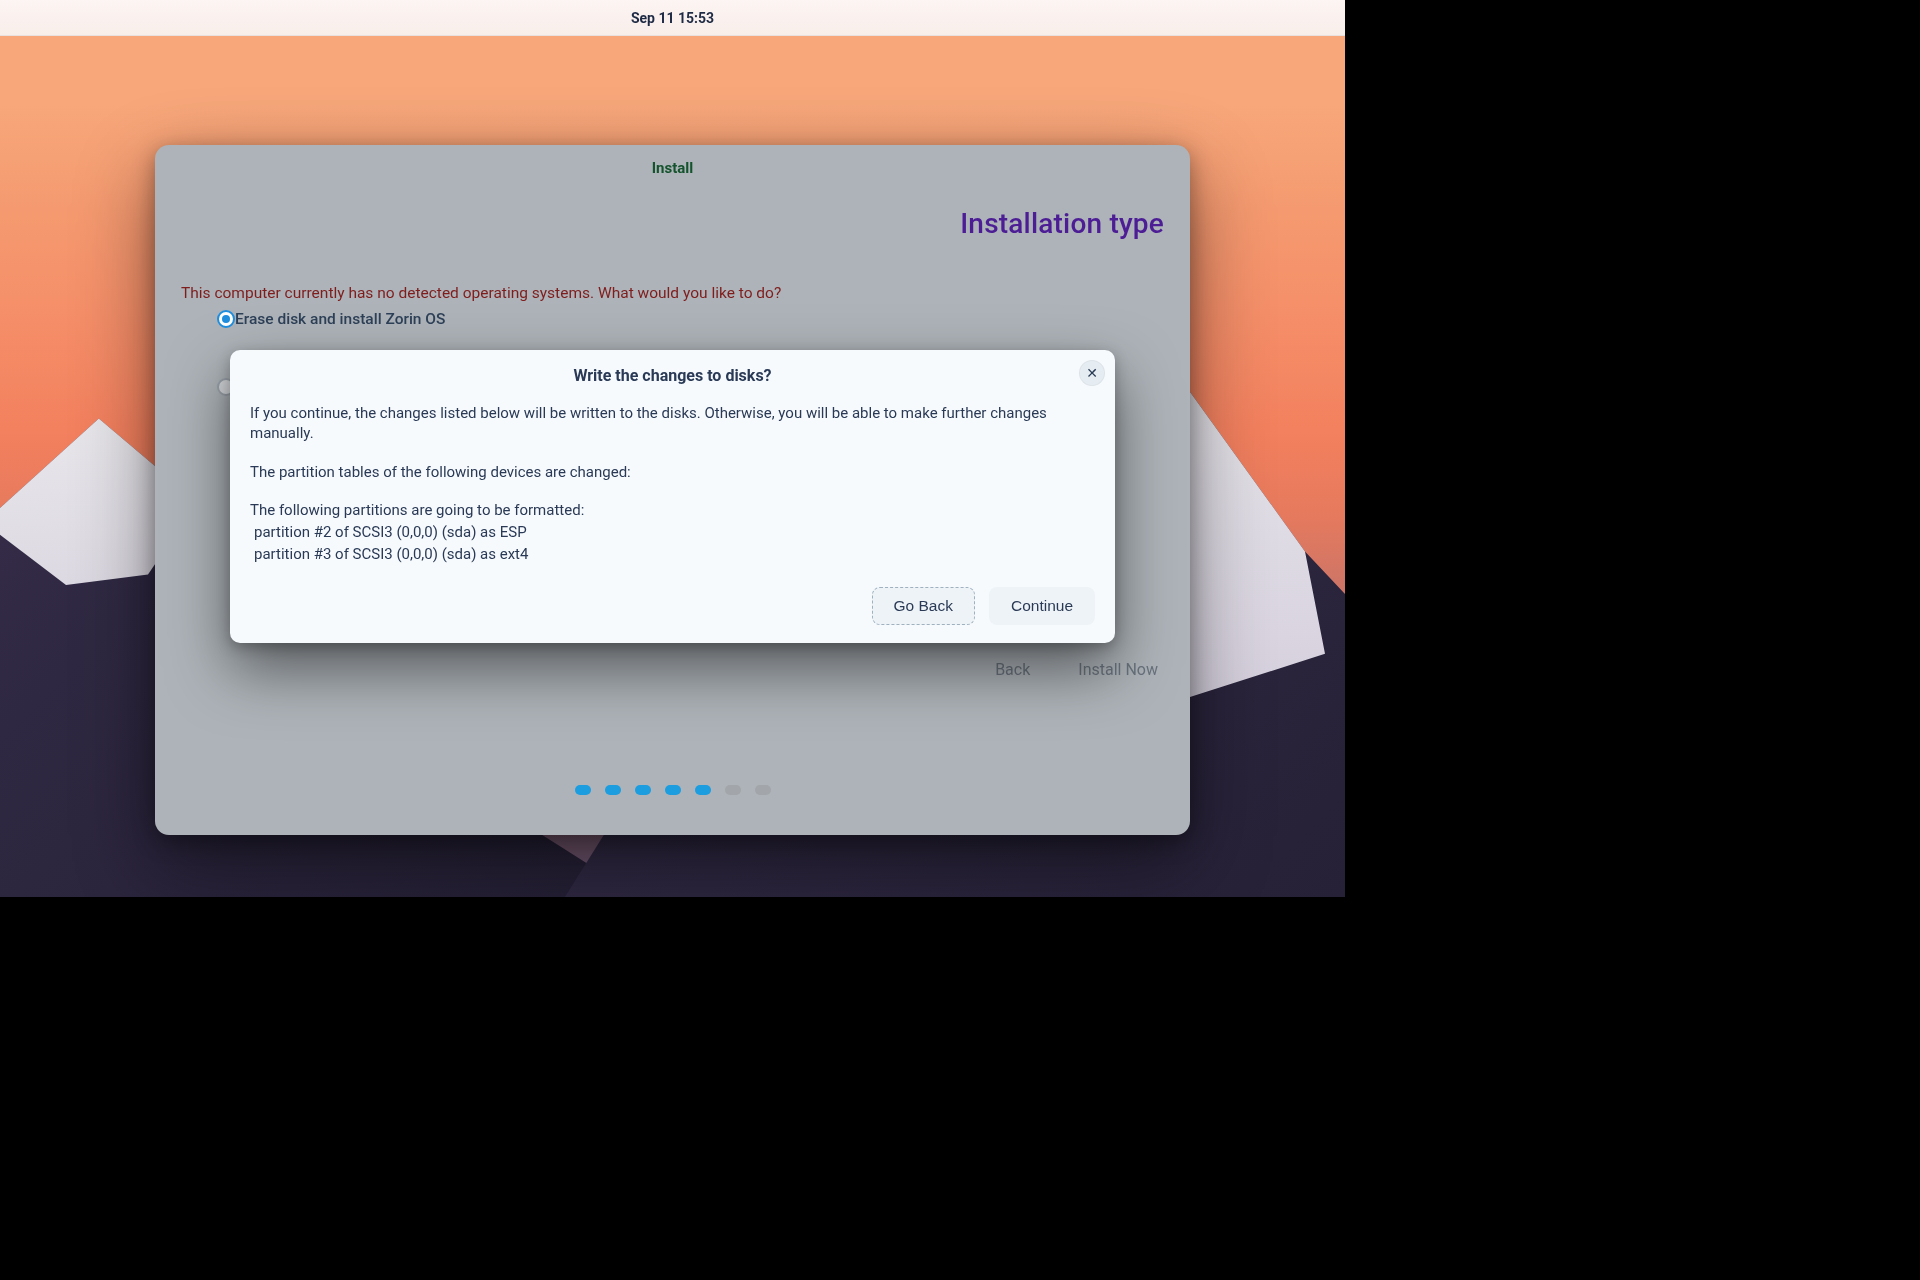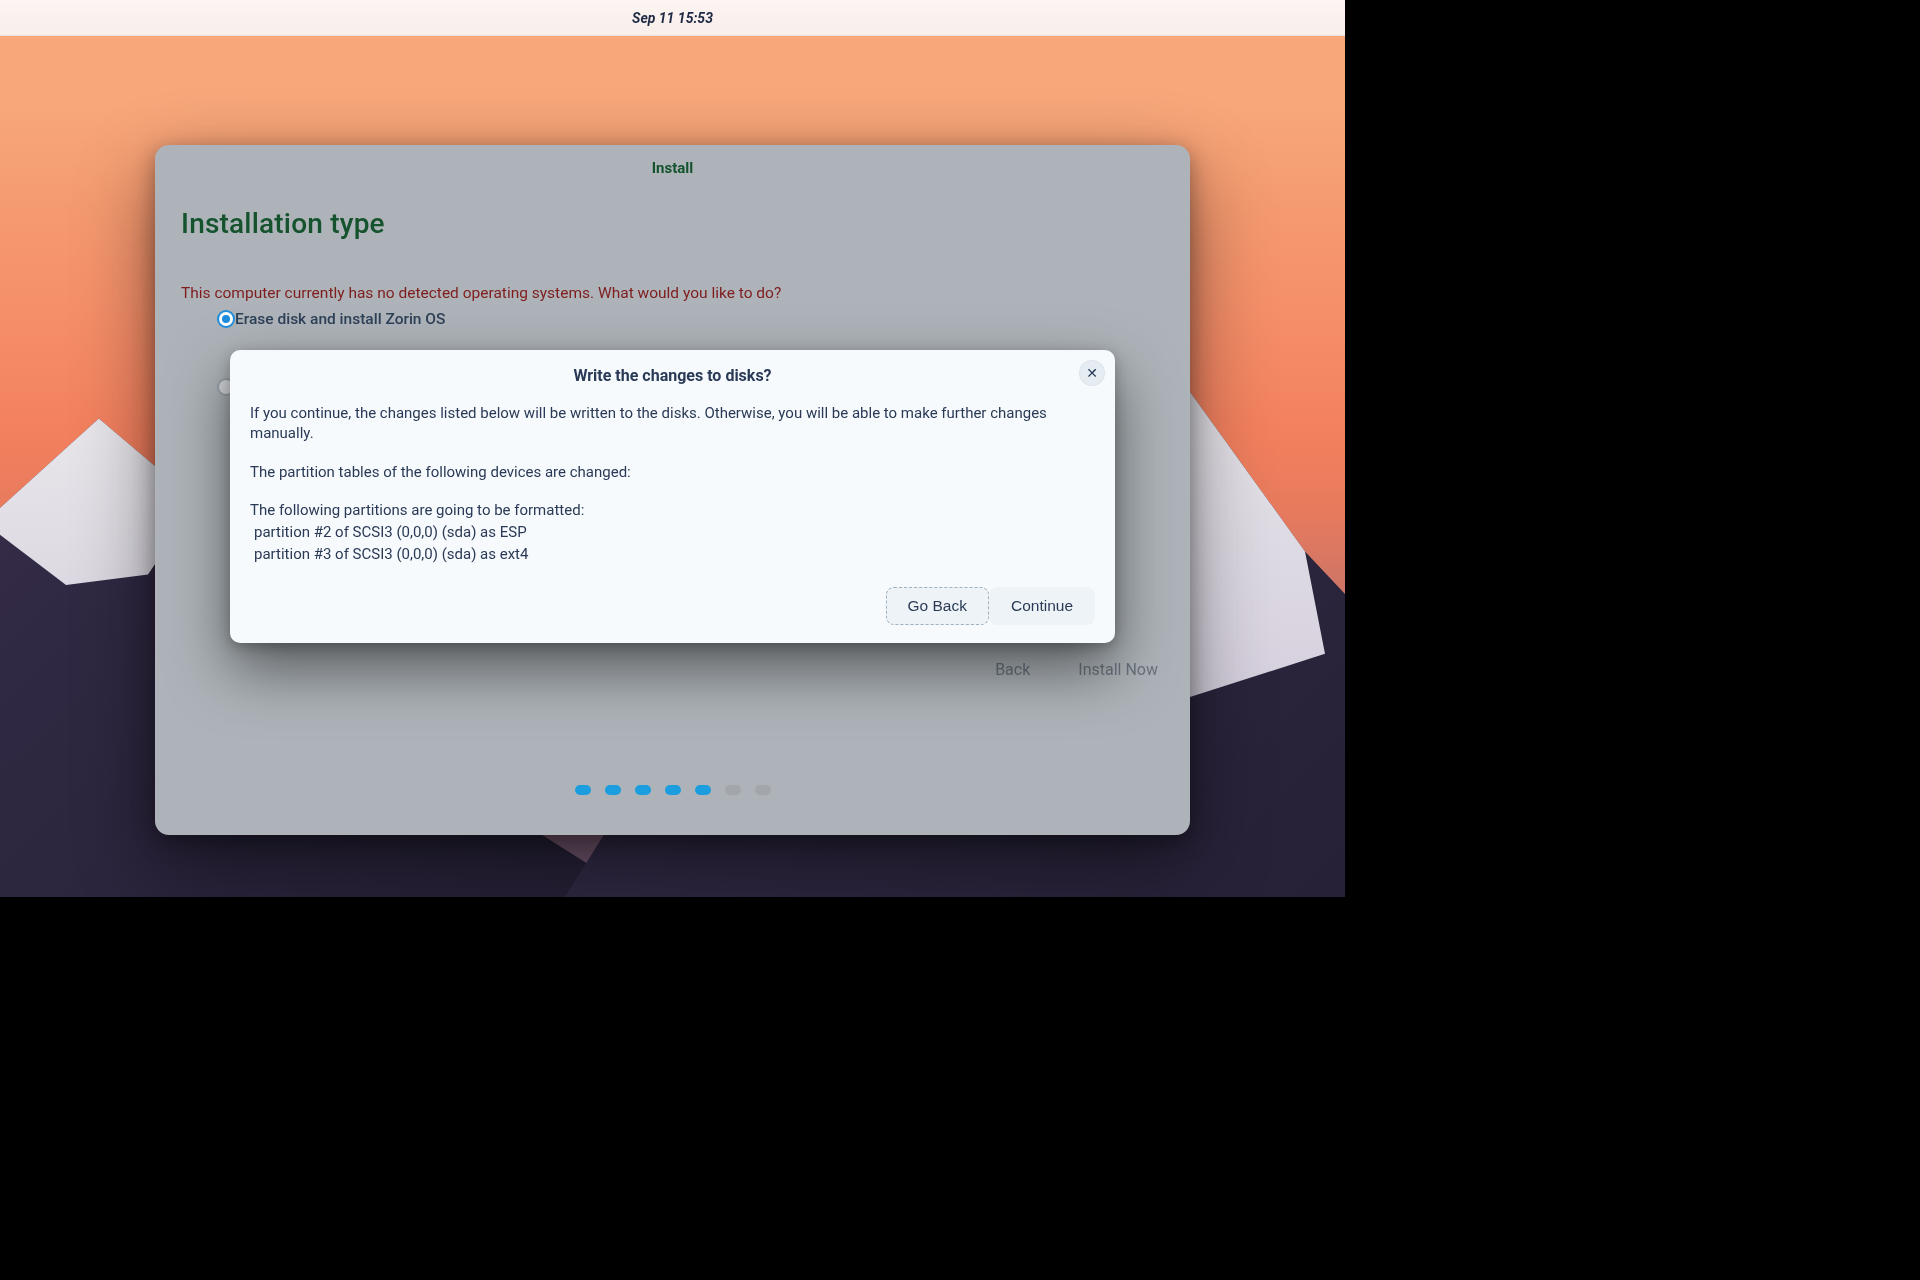--- a/index.html
+++ b/index.html
@@ -20,21 +20,20 @@
     height: 36px;
     background: linear-gradient(#fdf5f3,#f8eeea);
     border-bottom: 1px solid rgba(0,0,0,0.08);
     display: flex;
     align-items: center;
     justify-content: center;
     font-weight: 700;
     font-size: 14px;
     color: #1e2a44;
     z-index: 5;
-    font-style: italic;
   }
 
   
   .wallpaper {
     position: absolute;
     top: 36px; left: 0; right: 0; bottom: 0;
     background:
       linear-gradient(180deg,#f7a77a 0%, #f7a77a 8%, #f59a70 20%, #f58f69 32%, #f48763 40%, #f3805e 46%, #e77a5d 55%, #b06f72 75%, #5d4c6a 100%);
     overflow: hidden;
     z-index: 1;
@@ -100,23 +99,24 @@
     font-size: 15px;
     color: #14532d;
   }
   .installer-body {
     padding: 8px 26px 0 26px;
     color: #32455f;
   }
   .page-title {
     font-size: 28px;
     font-weight: 500;
-    color: #14532d;
+    color: #4c1d95;
     margin: 8px 0 44px 0;
     letter-spacing: .2px;
+    text-align: right;
   }
   .lead {
     font-size: 15.5px;
     color: #7f1d1d;
     margin-bottom: 6px;
   }
   .option {
     display:flex; align-items:center; gap: 0;
     padding-left: 36px;
     margin: 8px 0 50px 0;
@@ -198,21 +198,21 @@
     box-shadow: inset 0 0 0 1px rgba(0,0,0,0.04);
   }
   .dialog p {
     font-size: 15px;
     line-height: 1.35;
     margin: 0 0 2px 0;
   }
   .dialog .block { margin-bottom: 18px; }
   .dialog .indent { padding-left: 4px; }
   .dialog-actions {
-    display:flex; justify-content:flex-end; 
+    display:flex; justify-content:flex-end; gap: 14px;
     margin-top: 22px;
   }
   .btn {
     font-size: 15.5px;
     color:#2a3a56;
     background:#eef3f7;
     border: none;
     border-radius: 8px;
     padding: 10px 22px;
     cursor:pointer;

